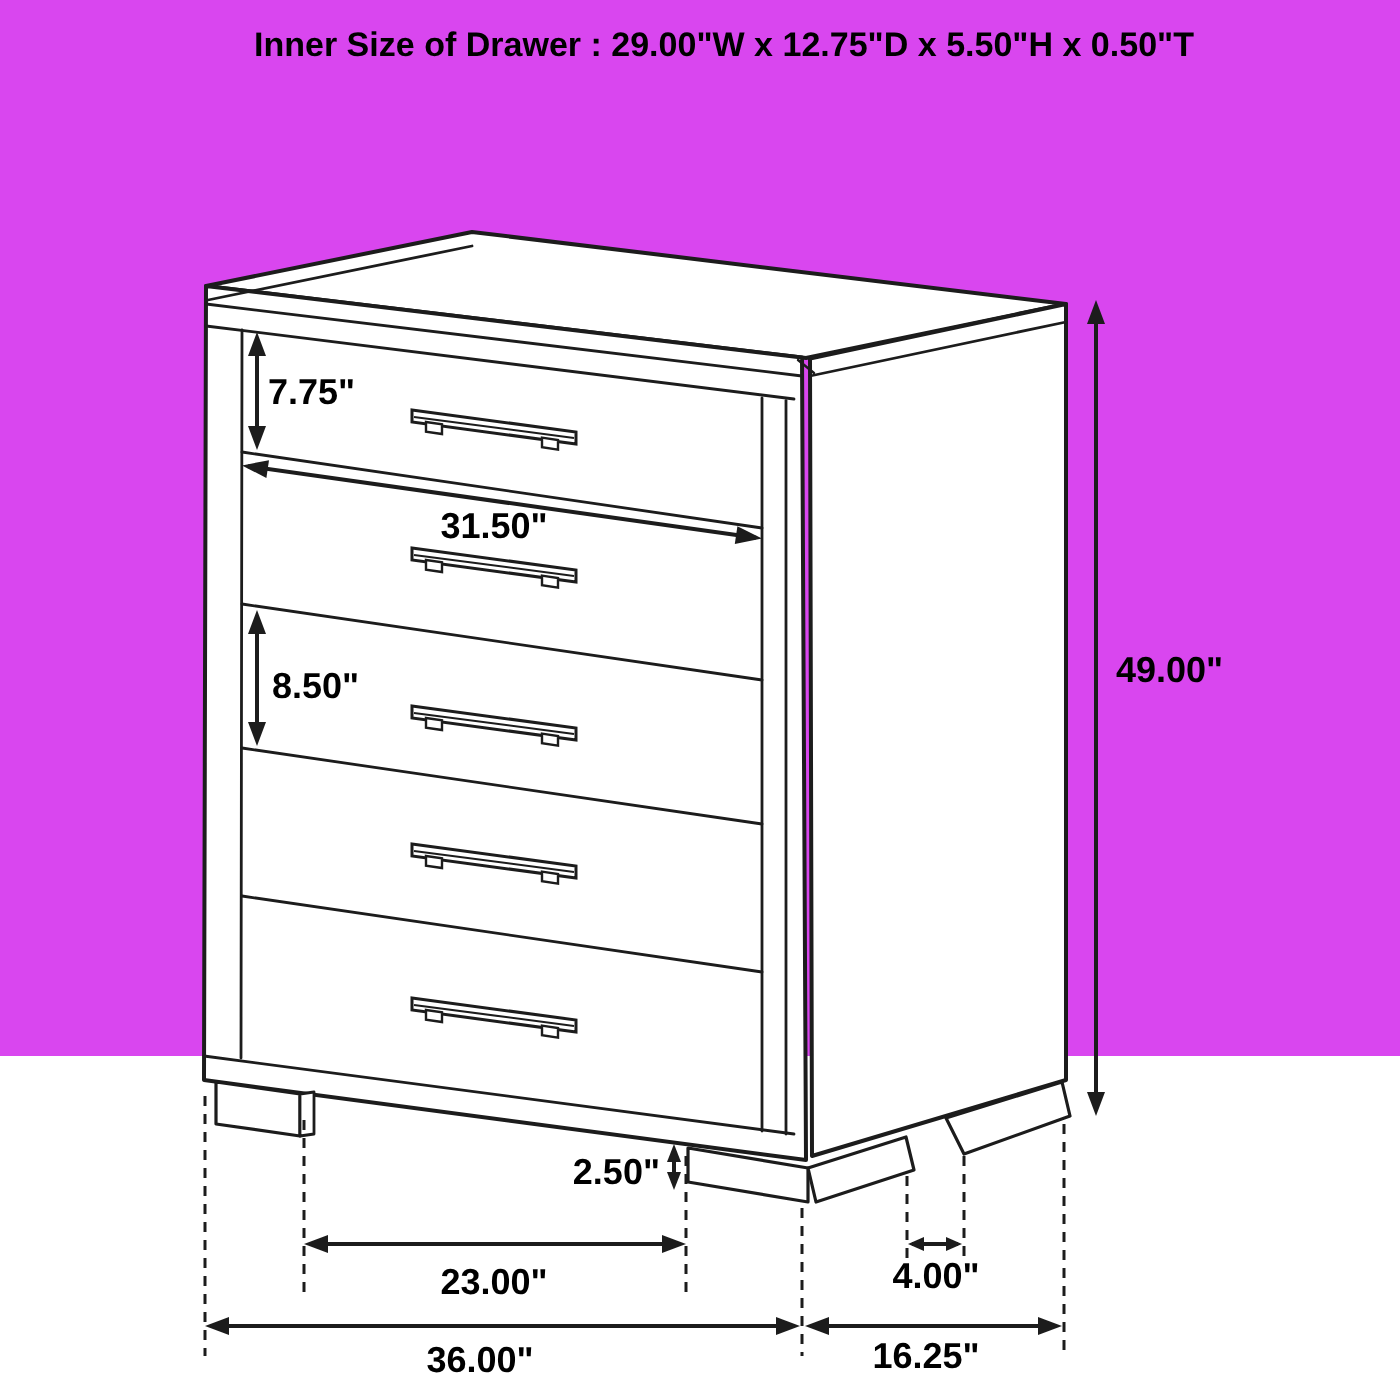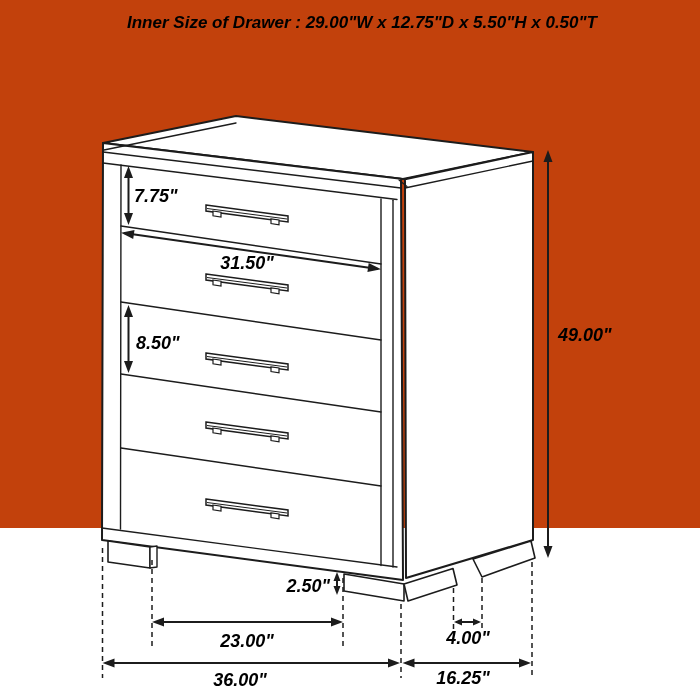--- a/index.html
+++ b/index.html
@@ -1,17 +1,17 @@
 <!DOCTYPE html>
 <html><head>
 <meta charset="utf-8">
 <style>
   html,body{margin:0;padding:0;background:#ffffff;width:700px;height:700px;overflow:hidden;}
-  .stage{width:700px;height:528px;position:relative;background:#c2410c;
-         font-family:"Liberation Sans", sans-serif;font-style:italic;}
+  .stage{width:700px;height:528px;position:relative;background:#d946ef;
+         font-family:"Liberation Sans", sans-serif;}
   svg{display:block;}
   .lbl{fill:#000000;font-family:"Liberation Sans", sans-serif;font-weight:bold;font-size:18px;}
   .title-lbl{fill:#000000;font-family:"Liberation Sans", sans-serif;font-weight:bold;font-size:17px;}
   .edge{fill:none;stroke-linejoin:round;stroke-linecap:round;}
   .face{fill:#ffffff;stroke-linejoin:round;}
   .dimline{fill:none;}
   .dash{fill:none;stroke-dasharray:5 4;}
   .head{stroke:none;}
 </style>
 </head>

